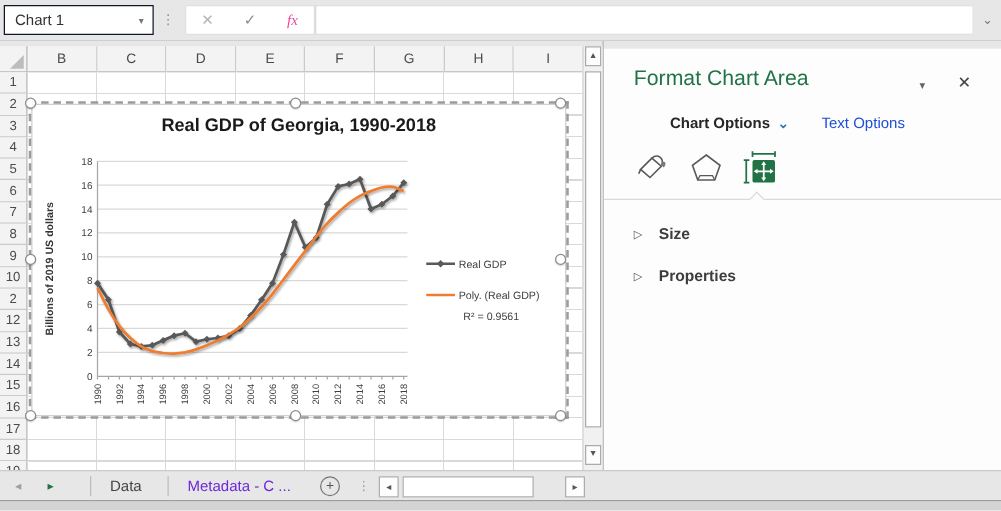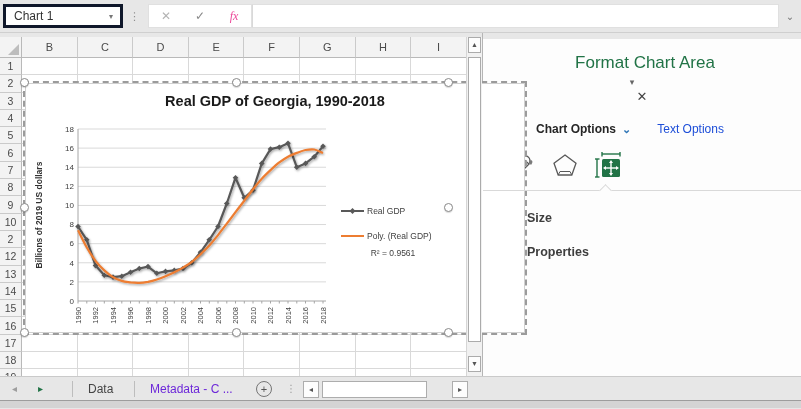--- a/index.html
+++ b/index.html
@@ -3,21 +3,21 @@
 <meta charset="utf-8">
 <style>
   * { margin:0; padding:0; box-sizing:border-box; }
   html,body { width:801px; height:409px; overflow:hidden;
     font-family:"Liberation Sans", sans-serif; background:#d4d4d4; }
   .app { width:801px; height:409px; background:#e7e7e7; position:relative; }
 
   
   .top-bar { height:33px; background:#e7e7e7; display:flex; align-items:center;
     border-bottom:1px solid #cfcfcf; }
-  .name-box { width:120px; height:24px; background:#fff; border:3px solid #0f172a;
+  .name-box { width:120px; height:24px; background:#fff; border:1px solid #0f172a;
     margin-left:3px; display:flex; align-items:center; font-size:12px; color:#333; }
   .name-box .nb-text { flex:1; padding-left:8px; }
   .name-box .nb-caret { width:18px; text-align:center; color:#777; font-size:8px; }
   .fbar-dots { color:#8f8f8f; font-size:11px; letter-spacing:0; padding:0 8px 0 6px; line-height:10px; }
   .fbar-btns { height:24px; background:#fff; border:1px solid #e0e0e0; display:flex; align-items:center; }
   .fbar-btn { width:34px; text-align:center; font-size:12px; }
   .btn-cancel { color:#b3b3b3; }
   .btn-enter { color:#8a8a8a; }
   .btn-fx { color:#ec4899; font-style:italic; font-family:"Liberation Serif", serif; font-size:12px; }
   .formula-input { flex:1; height:24px; background:#fff; border:1px solid #e0e0e0; border-left:1px solid #d9d9d9;
@@ -47,34 +47,34 @@
   
   .v-scroll { position:absolute; top:4px; right:0; bottom:0; width:16px; background:#f1f1f1;
     border-left:1px solid #d6d6d6; }
   .vs-btn { height:16px; background:#fdfdfd; border:1px solid #ababab; color:#555;
     font-size:7px; text-align:center; line-height:14px; margin:0 1px; }
   .vs-thumb { position:absolute; top:20px; left:1px; right:1px; height:285px;
     background:#fff; border:1px solid #ababab; }
   .vs-down { position:absolute; bottom:4px; left:0; right:0; }
 
   
-  .chart-obj { position:absolute; left:25px; top:50px; width:500px; height:250px;
+  .chart-obj { position:absolute; left:25px; top:50px; width:428px; height:250px;
     background:#fff; border:1px solid #d0d0d0;text-decoration:underline; }
   .sel-border { position:absolute; inset:-3px; border:2px dashed #9b9b9b; pointer-events:none; }
   .handle { position:absolute; width:9px; height:9px; border-radius:50%; background:#fff;
     border:1.5px solid #8a8a8a; box-shadow:0 1px 1px rgba(0,0,0,.15); }
   .chart-title { position:absolute; top:9px; left:0; width:100%; text-align:center;
     font-size:14.5px; font-weight:bold; color:#1a1a1a; }
   .chart-svg { position:absolute; inset:0; }
   svg text { font-family:"Liberation Sans", sans-serif; }
 
   
   .right-panel { flex:1; background:#e7e7e7; }
   .panel-inner { margin-top:6px; background:#fdfdfd; height:337px; padding:14px 18px 0 24px; }
-  .panel-title-row { display:flex; align-items:center;flex-direction:column; }
+  .panel-title-row { display:flex; align-items:flex-end; }
   .panel-title { flex:1; font-size:17px; color:#217346; }
   .panel-caret { color:#666; font-size:9px; padding:4px 26px 0 0; }
   .panel-close { color:#444; font-size:13px; padding:2px 6px 0 0; }
   .panel-tabs { display:flex; align-items:center; margin-top:18px; font-size:12px; }
   .tab-chart-opts { font-weight:bold; color:#262626;margin-left:29px; }
   .tab-chart-opts .chev { color:#2e75b6; font-weight:bold; margin-left:6px; font-size:11px; }
   .tab-text-opts { color:#1d4ed8; margin-left:26px; }
   .icon-row { display:flex; align-items:center; margin-top:14px; }
   .pane-icon { width:30px; height:30px; margin-right:13px; display:flex; align-items:center; justify-content:center; }
   .pane-divider { position:relative; border-top:1px solid #d9d9d9; margin:10px -18px 0 -24px; }

